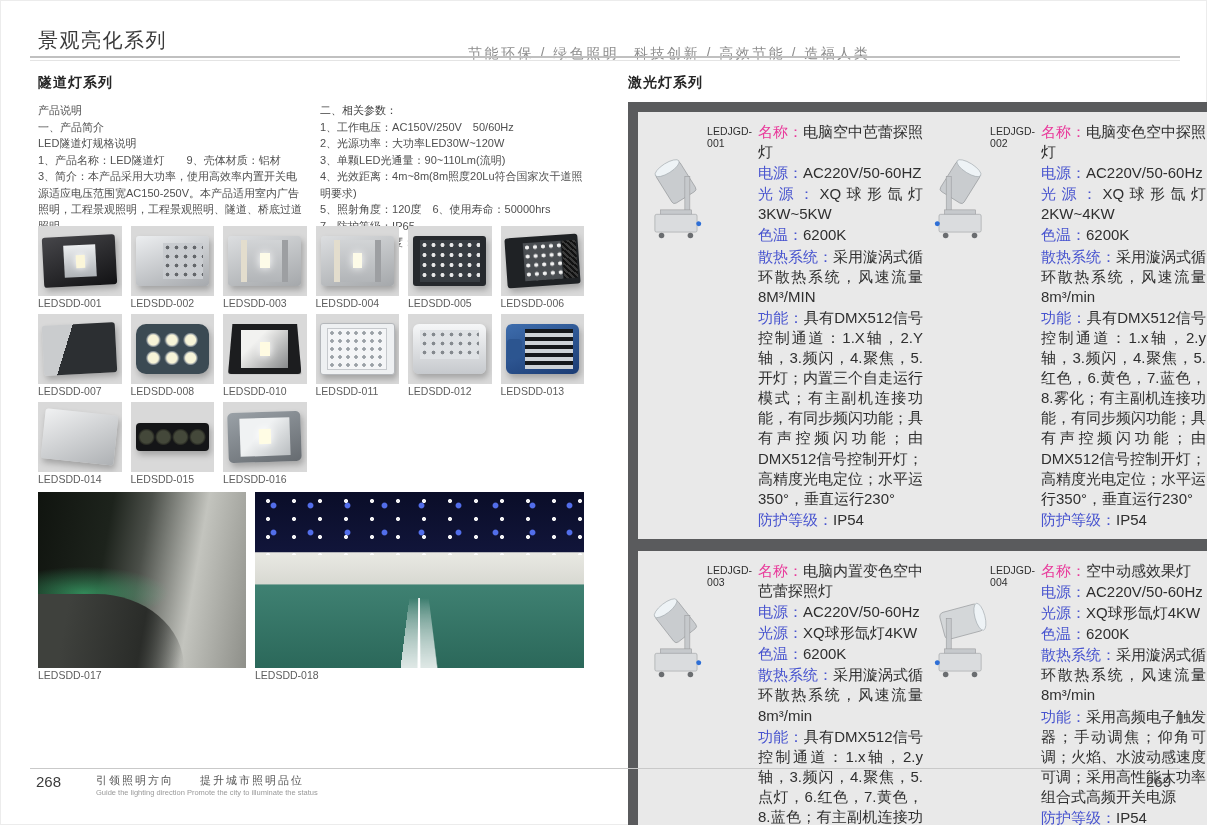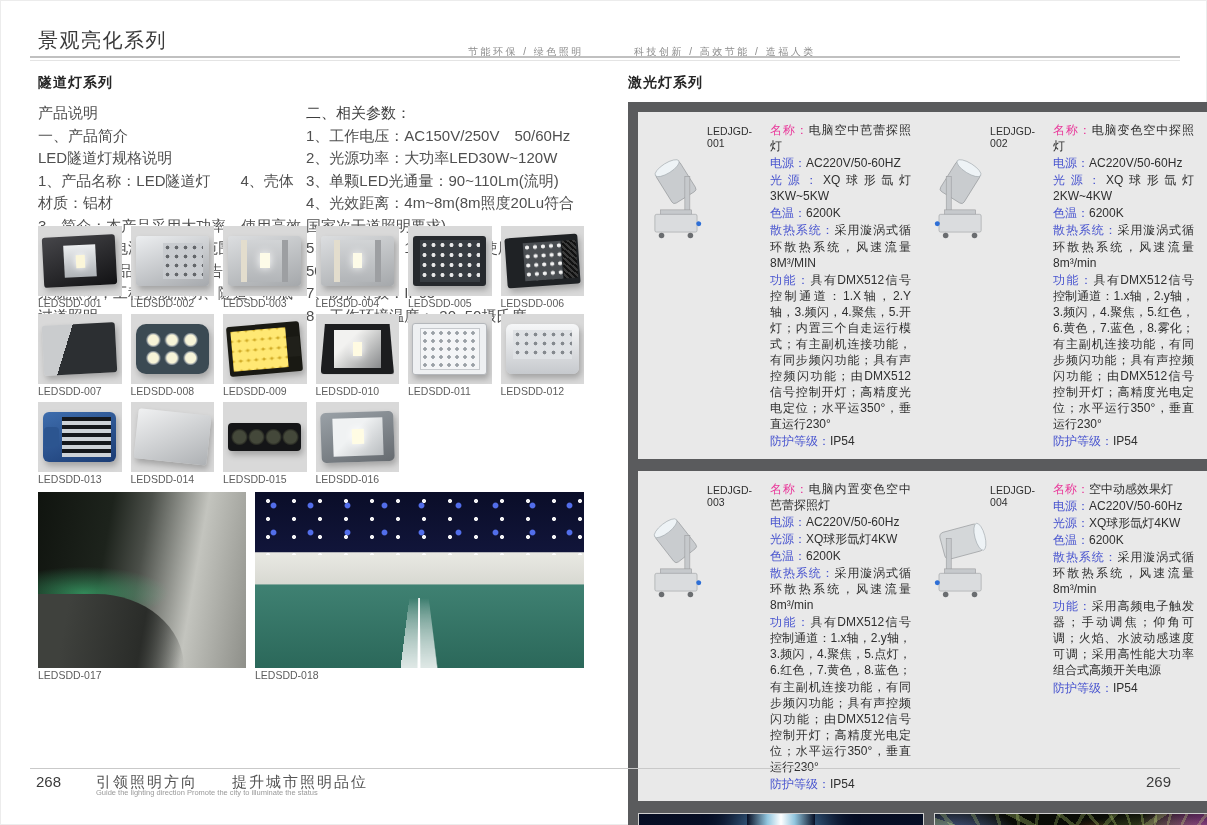--- a/index.html
+++ b/index.html
@@ -5,29 +5,29 @@
   html,body{margin:0;padding:0}
   body{
     position:relative;width:1207px;height:825px;background:#ffffff;
     font-family:"Liberation Sans","DejaVu Sans",sans-serif;color:#333;
     box-shadow:inset 0 0 0 1px #ececec;overflow:hidden;
   }
   .abs{position:absolute}
 
   
   .header-title{left:38px;top:27px;font-size:20px;font-weight:normal;color:#3a3a3a;letter-spacing:1.5px}
-  .tagline{font-size:10px;color:#8c8c8c;letter-spacing:2.5px}
+  .tagline{font-size:14px;color:#8c8c8c;letter-spacing:2.5px}
   .tag-left{left:468px;top:45px}
   .tag-right{left:634px;top:45px}
   .header-rule{left:30px;right:27px;top:56px;height:2px;border-top:2px solid #c0c0c0;border-bottom:1px solid #e4e4e4}
 
   
   .tunnel-page{left:38px;top:74px;width:546px}
   .sec-title{font-size:14px;font-weight:bold;color:#262626;margin:0 0 10px 0;letter-spacing:1px}
-  .desc{display:flex;font-size:15px;color:#4f4f4f;line-height:1.5;height:120px}
+  .desc{display:flex;gap:14px;font-size:11px;color:#4f4f4f;line-height:1.5;height:120px}
   .desc-col1{width:268px}
   .desc-col2{flex:1}
   .desc p{margin:0}
   .params-title{font-weight:normal;color:#3d3d3d}
 
   .grid{display:grid;grid-template-columns:repeat(6,1fr);column-gap:9px;row-gap:3px;margin-top:4px}
   .cell{display:flex;flex-direction:column}
   .photo{height:70px;background:#d9d9d9;display:flex;align-items:center;justify-content:center;overflow:hidden}
   .code{font-size:10.5px;color:#5d5d5d;height:15px;line-height:15px}
 
@@ -84,21 +84,21 @@
   .ph18::after{content:"";position:absolute;left:46%;top:52%;width:8%;height:46%;background:linear-gradient(180deg,transparent,rgba(255,255,255,.9)),linear-gradient(90deg,transparent 46%,#fff 46% 54%,transparent 54%);transform:perspective(60px) rotateX(30deg)}
 
   
   .laser-page{left:628px;top:74px;width:602px}
   .dark-panel{background:#5a5b5d;padding:10px;margin-top:4px;box-shadow:0 2px 0 #d8d8d8}
   .lpanel{background:#e9e9e9;padding:10px 8px 8px;display:flex;margin-bottom:12px}
   .imgcol{width:106px;display:flex;flex-direction:row;justify-content:flex-end;flex:none}
   .imgcol svg{width:94px;height:148px}
   .jcode{font-size:10.5px;color:#2f2f2f;margin-top:3px}
   .speccol{flex:1;padding:0 6px;min-width:0}
-  .spec{margin:0 12px 1px;font-size:12px;line-height:1.34;color:#2f2f2f;text-align:justify}
+  .spec{margin:0 0 1px;font-size:15px;line-height:1.34;color:#2f2f2f;text-align:justify}
   .sl{color:#4753cf}
   .spec-first .sl{color:#e9389a}
   .flip svg{transform:scaleX(-1)}
 
   .scene-row{display:flex;gap:10px}
   .scene{height:218px;flex:1;position:relative;overflow:hidden;border:1px solid #cfcfcf}
   .scene-arena{background:linear-gradient(180deg,#060d22 0%,#0c1c3e 38%,#0a1a36 60%,#061226 100%)}
   .scene-arena::before{content:"";position:absolute;left:38%;top:0;width:24%;height:100%;
     background:linear-gradient(90deg,transparent,rgba(170,230,255,.85) 30%,#ffffff 50%,rgba(170,230,255,.85) 70%,transparent);
     box-shadow:0 0 30px 10px rgba(120,200,255,.5)}
@@ -115,40 +115,40 @@
                radial-gradient(ellipse at 55% 20%,rgba(255,120,60,.5) 0 4%,transparent 16%)}
   .scene-stage::after{content:"";position:absolute;inset:0;
     background:repeating-conic-gradient(from 200deg at 76% 34%,transparent 0 9deg,rgba(220,255,140,.25) 9deg 11deg),
                repeating-conic-gradient(from 140deg at 32% 44%,transparent 0 10deg,rgba(220,255,140,.22) 10deg 12deg)}
 
   
   .footer-rule{left:30px;right:27px;top:768px;border-top:1px solid #c9c9c9}
   .pnum{font-size:15px;color:#3c3c3c}
   .pnum-left{left:36px;top:773px}
   .pnum-right{right:36px;top:773px}
-  .slogan-cn{left:96px;top:773px;font-size:15px;color:#555;letter-spacing:2px}
+  .slogan-cn{left:96px;top:773px;font-size:11px;color:#555;letter-spacing:2px}
   .slogan-en{left:96px;top:788px;font-size:7.5px;color:#9a9a9a}
 </style>
 </head>
 <body>
 
 <div class="abs header-title">景观亮化系列</div>
 <div class="abs tagline tag-left">节能环保 / 绿色照明</div>
 <div class="abs tagline tag-right">科技创新 / 高效节能 / 造福人类</div>
 <div class="abs header-rule"></div>
 
 <div class="abs tunnel-page">
   <h2 class="sec-title">隧道灯系列</h2>
 
   <div class="desc">
     <div class="desc-col1">
       <p>产品说明</p>
       <p>一、产品简介</p>
       <p>LED隧道灯规格说明</p>
-      <p>1、产品名称：LED隧道灯　　4、壳体材质：铝材</p>
+      <p>1、产品名称：LED隧道灯　　9、壳体材质：铝材</p>
       <p>3、简介：本产品采用大功率，使用高效率内置开关电源适应电压范围宽AC150-250V。本产品适用室内广告照明，工程景观照明，工程景观照明、隧道、桥底过道照明。</p>
     </div>
     <div class="desc-col2">
       <p class="params-title">二、相关参数：</p>
       <p>1、工作电压：AC150V/250V　50/60Hz</p>
       <p>2、光源功率：大功率LED30W~120W</p>
       <p>3、单颗LED光通量：90~110Lm(流明)</p>
       <p>4、光效距离：4m~8m(8m照度20Lu符合国家次干道照明要求)</p>
       <p>5、照射角度：120度　6、使用寿命：50000hrs</p>
       <p>7、防护等级：IP65</p>
@@ -197,26 +197,20 @@
         <div class="photo">
           <div class="prod pv7"></div>
         </div>
         <div class="code">LEDSDD-007</div>
       </div>
     <div class="cell">
         <div class="photo">
           <div class="prod pv8"></div>
         </div>
         <div class="code">LEDSDD-008</div>
-      </div>
-    <div class="cell">
-        <div class="photo">
-          <div class="prod pv9"></div>
-        </div>
-        <div class="code">LEDSDD-009</div>
       </div>
     <div class="cell">
         <div class="photo">
           <div class="prod pv10"></div>
         </div>
         <div class="code">LEDSDD-010</div>
       </div>
     <div class="cell">
         <div class="photo">
           <div class="prod pv11"></div>

